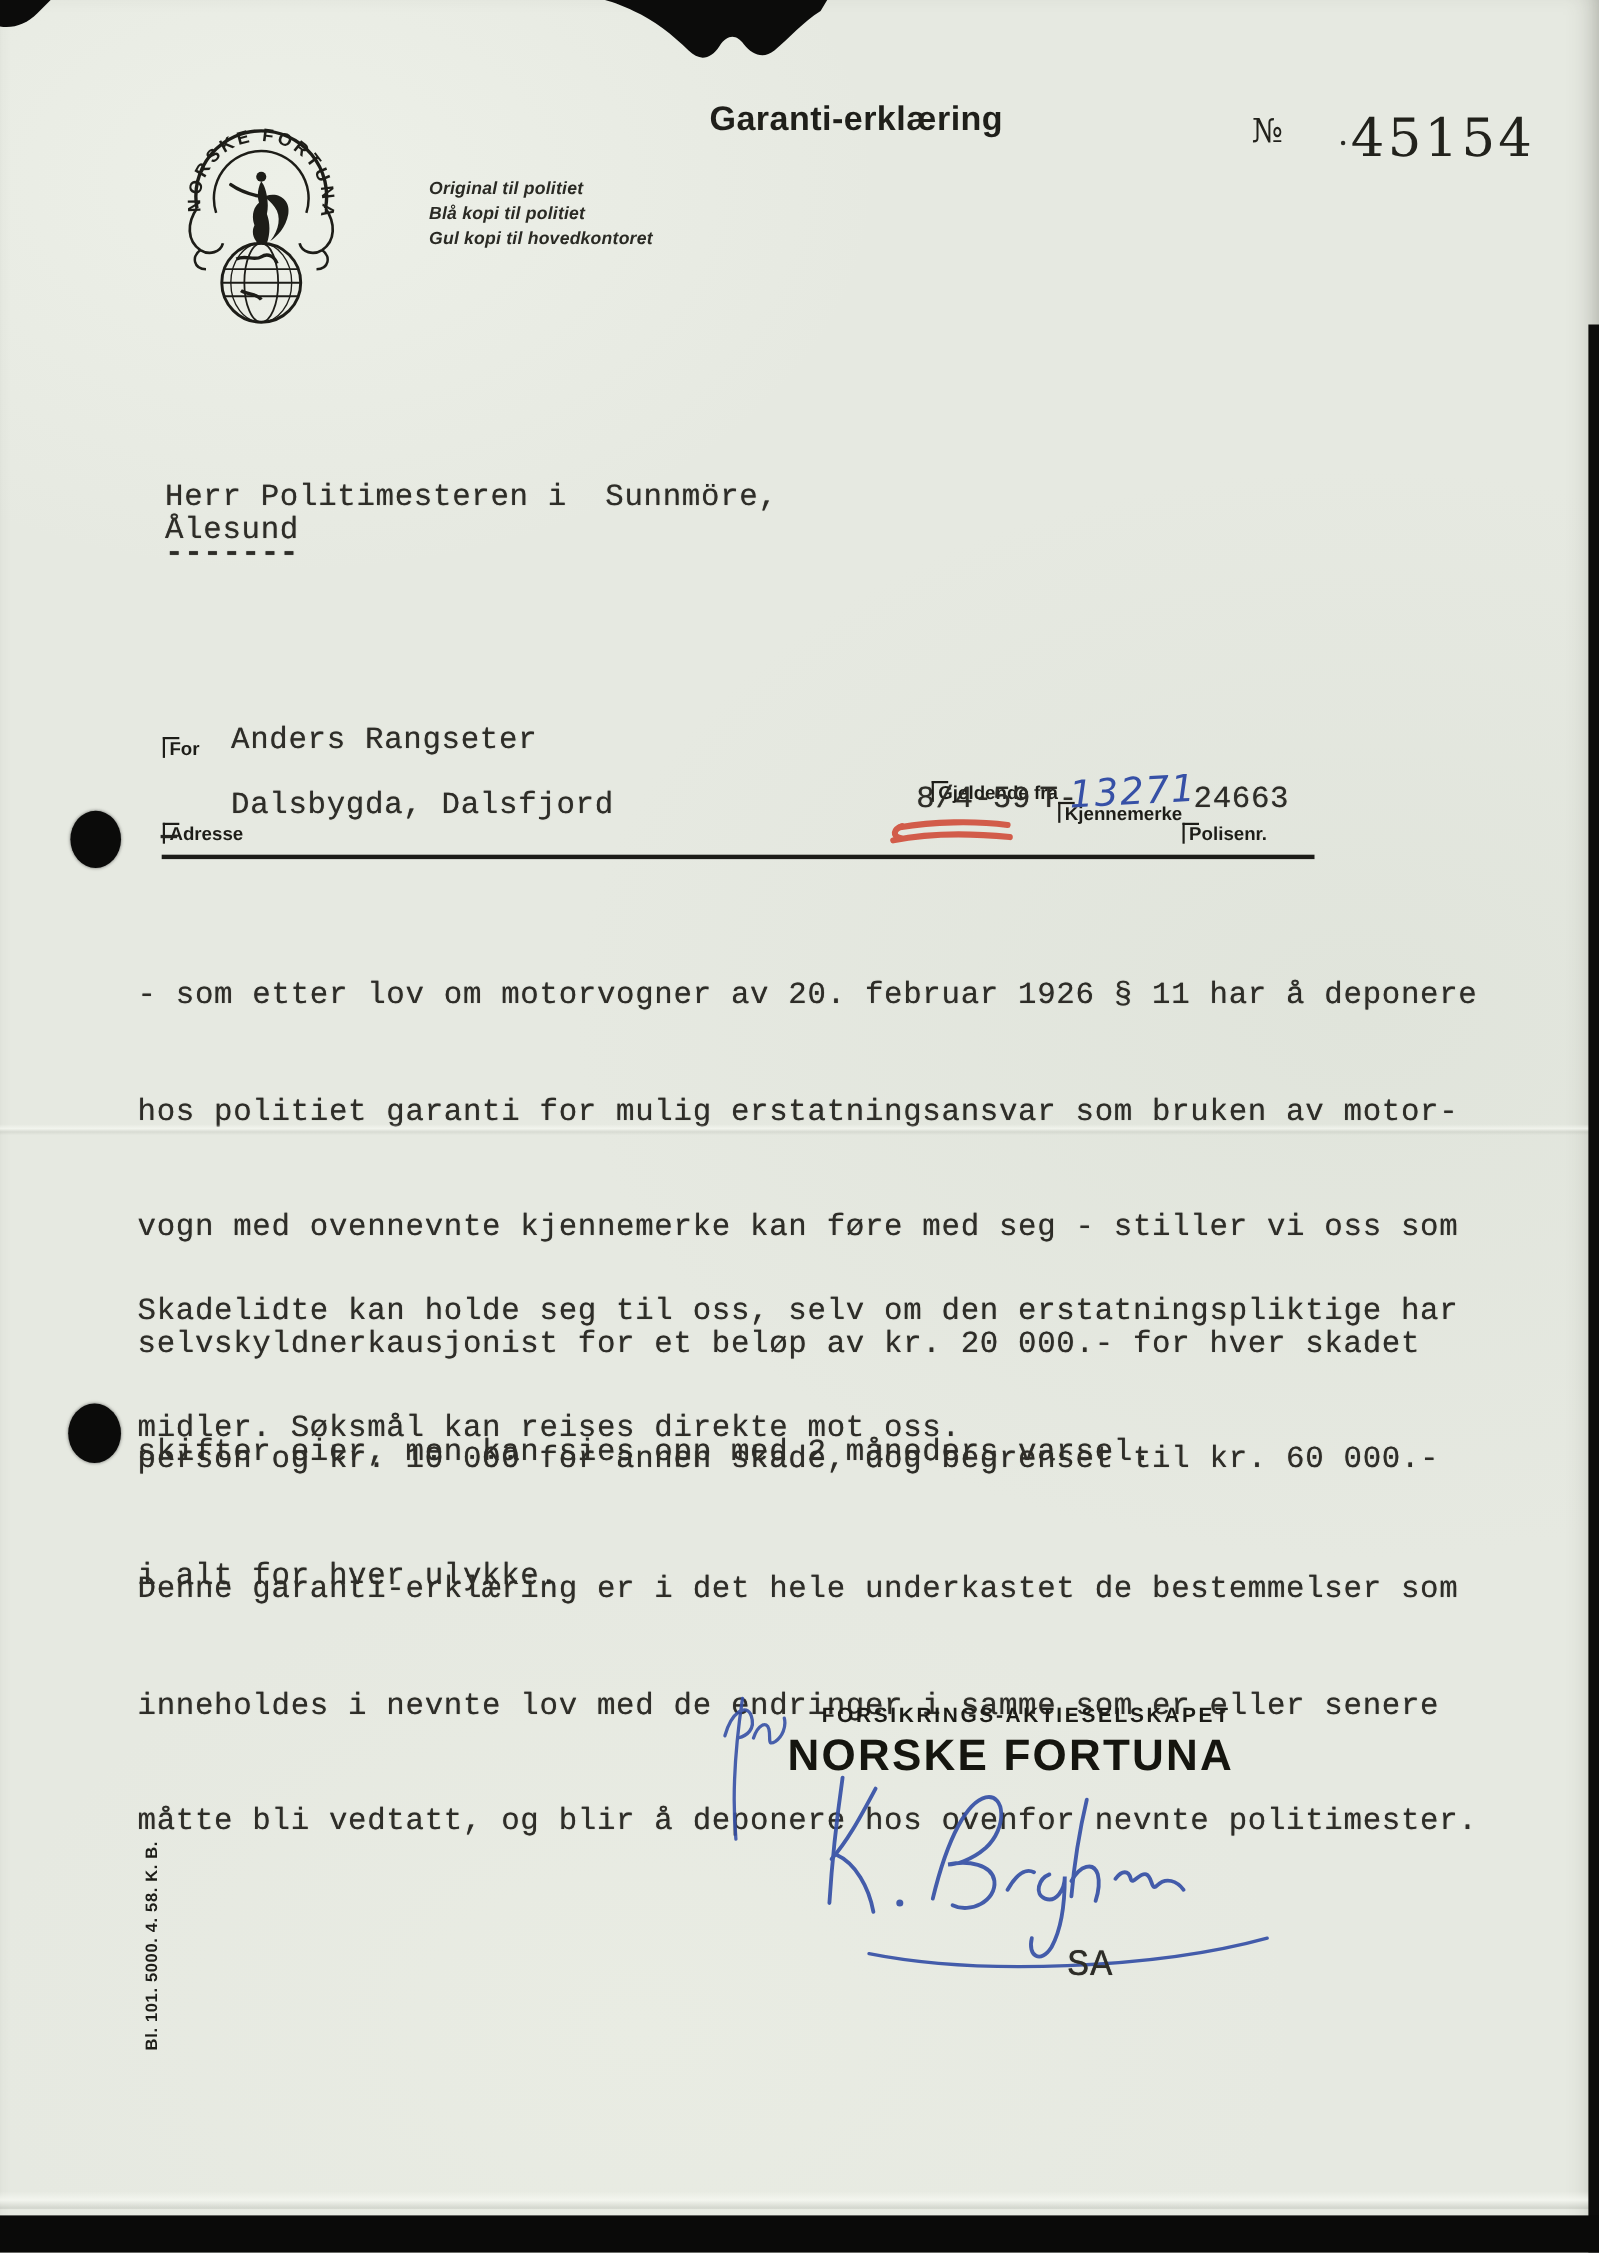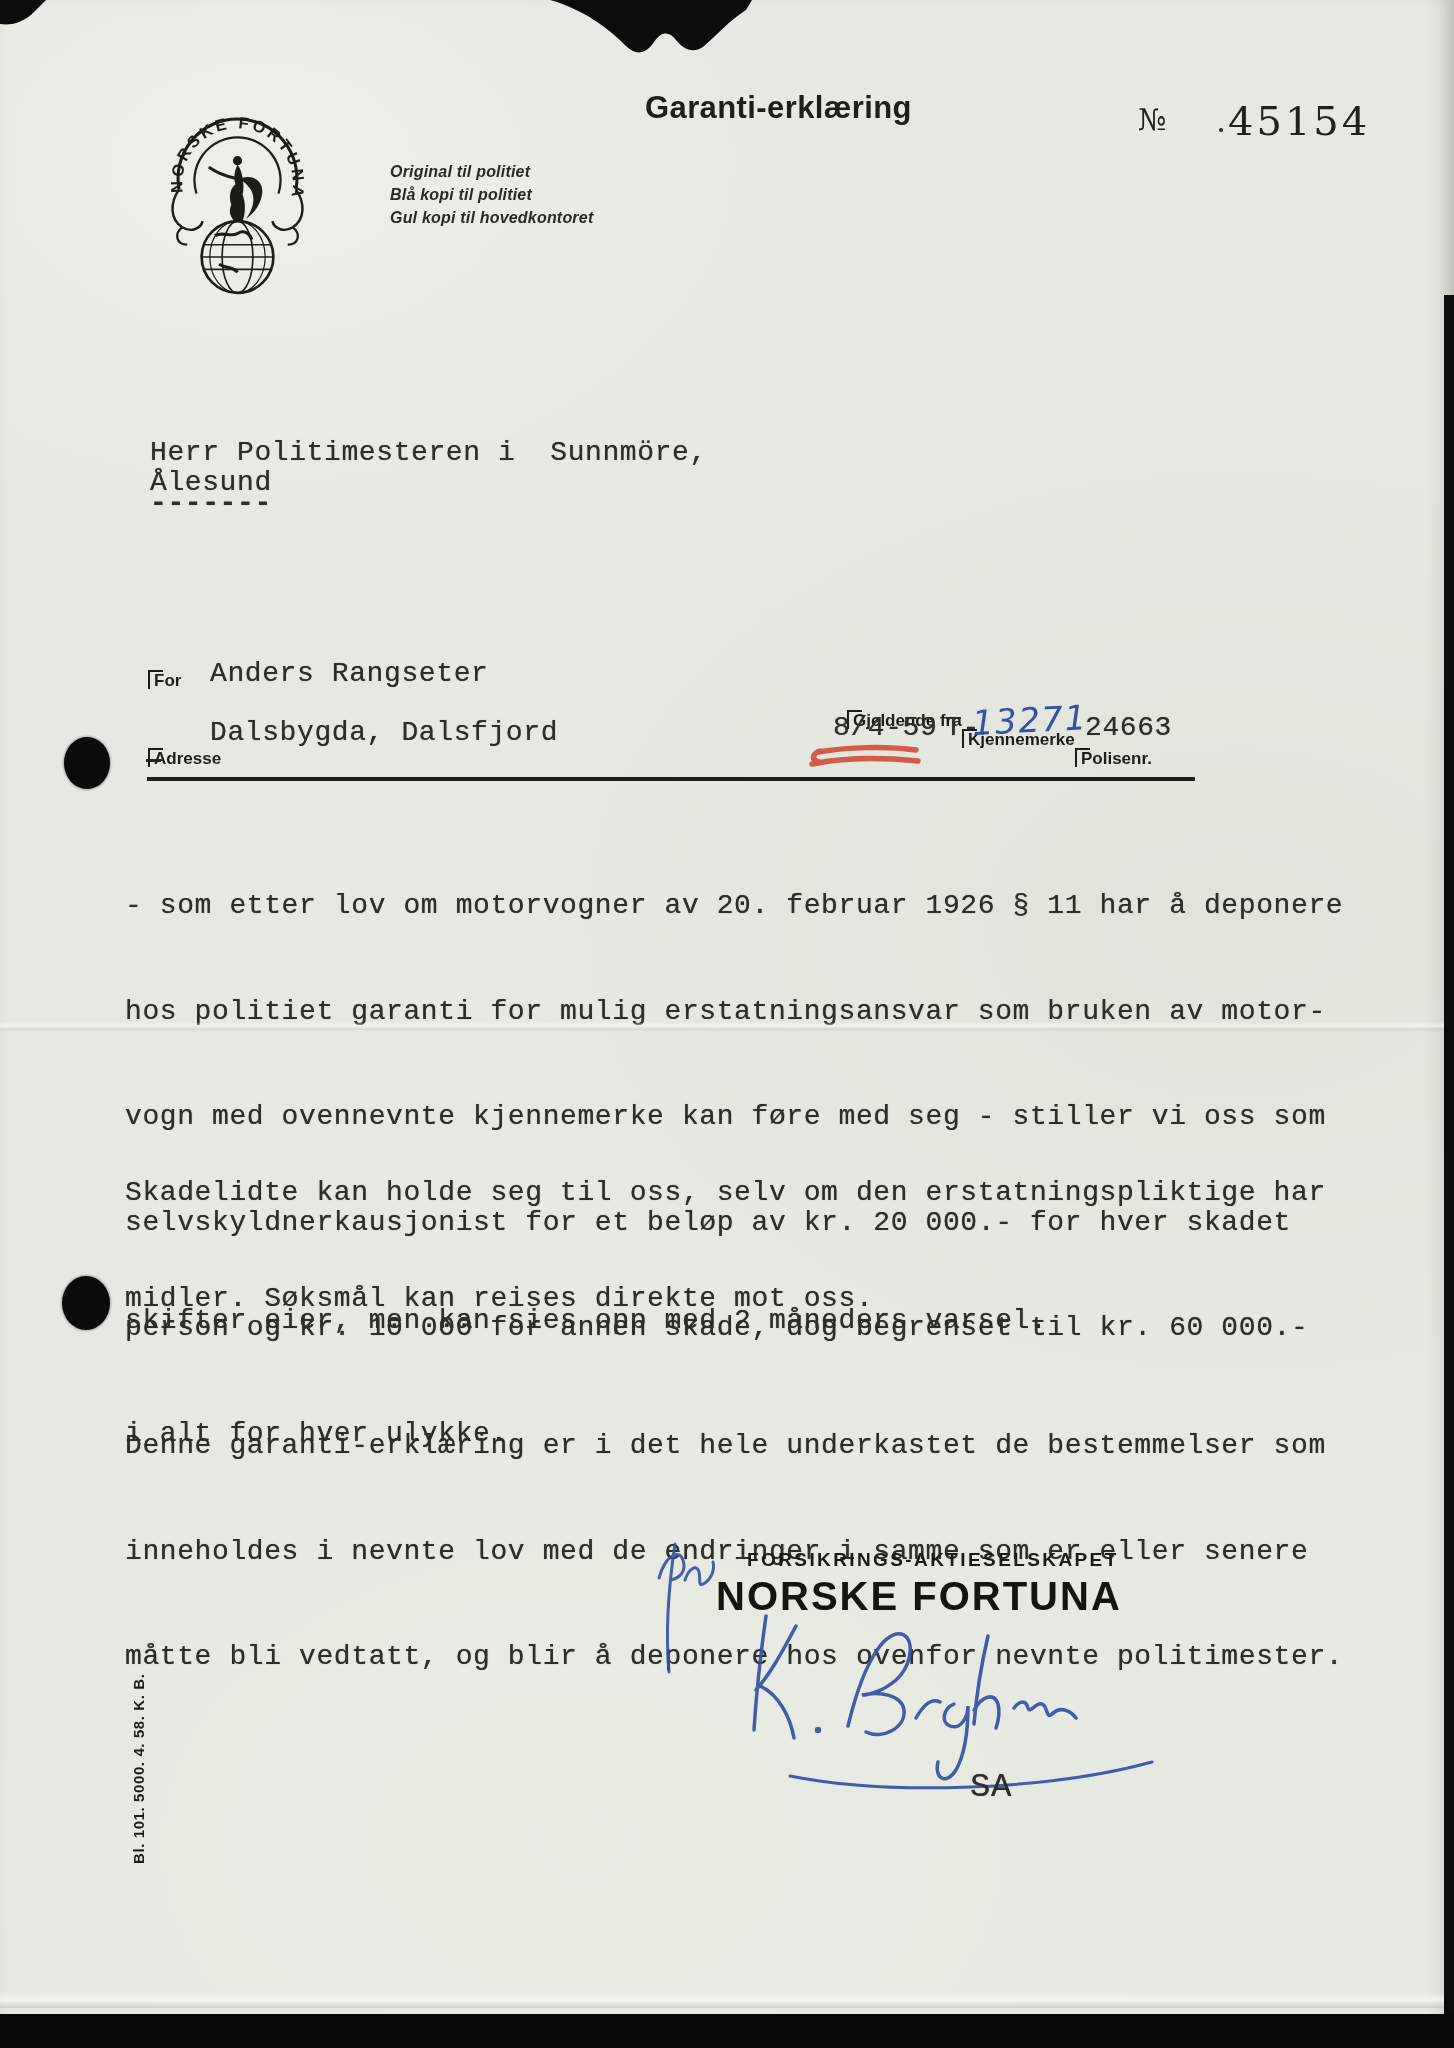--- a/index.html
+++ b/index.html
@@ -107,21 +107,21 @@
 
   <div class="abs dist" style="left:390px;top:116px">
     <div>Original til politiet</div>
     <div>Blå kopi til politiet</div>
     <div>Gul kopi til hovedkontoret</div>
   </div>
 
   <div class="abs title" style="left:645px;top:90px">Garanti-erklæring</div>
   <div class="abs serif" style="left:1138px;top:102px;font-size:30px">№</div>
   <div class="abs" style="left:1219px;top:128px;width:4px;height:4px;border-radius:50%;background:#2a2a24"></div>
-  <div class="abs serif" style="left:1228px;top:98px;font-size:40px;letter-spacing:3px">45154</div>
+  <div class="abs serif" style="left:1228px;top:98px;font-size:48px;letter-spacing:3px">45154</div>
 
   <div class="abs mono" style="left:150px;top:437px">Herr Politimesteren i  Sunnmöre,</div>
   <div class="abs mono" style="left:150px;top:467px">Ålesund</div>
   <div class="abs mono" style="left:150px;top:488px;font-weight:bold">-------</div>
 
   <div class="abs flabel" style="left:148px;top:670px">For</div>
   <div class="abs mono" style="left:210px;top:658px">Anders Rangseter</div>
 
   <div class="abs flabel" style="left:148px;top:729px">Adresse</div>
   <div class="abs mono" style="left:210px;top:717px">Dalsbygda, Dalsfjord</div>

